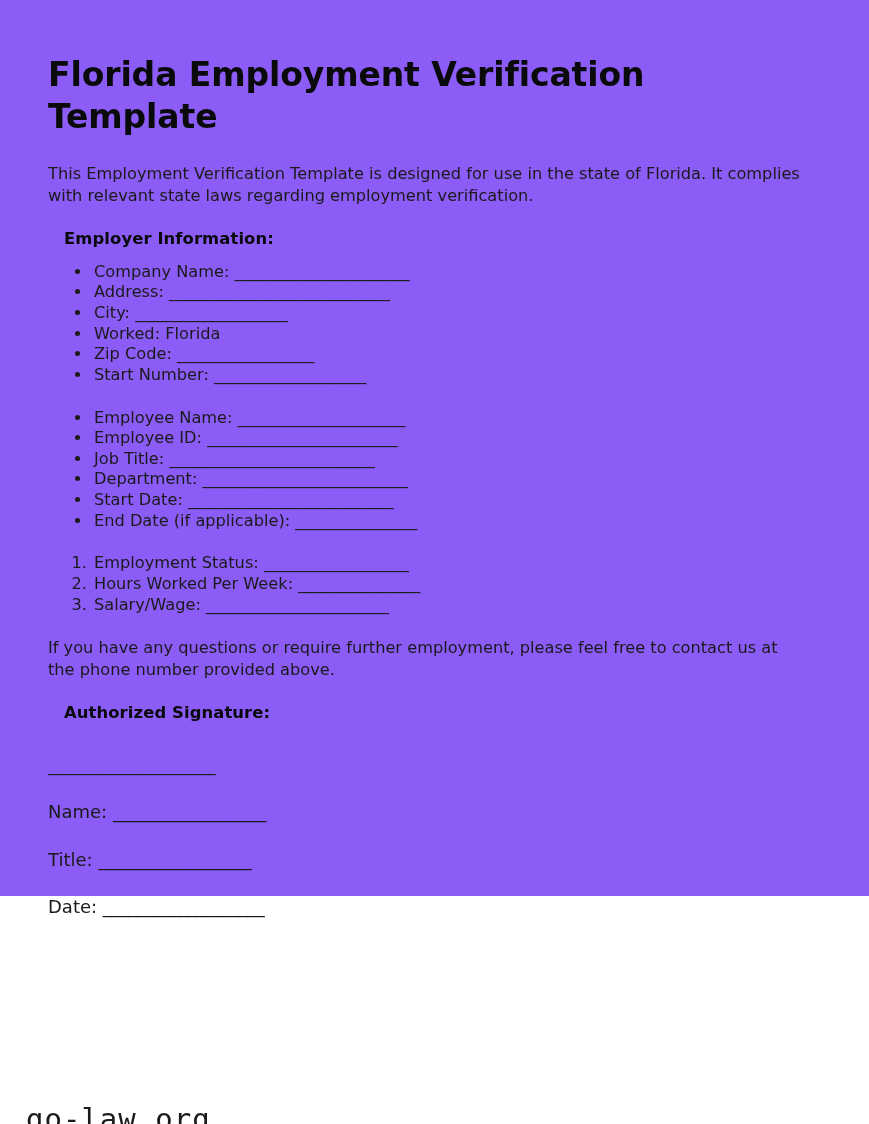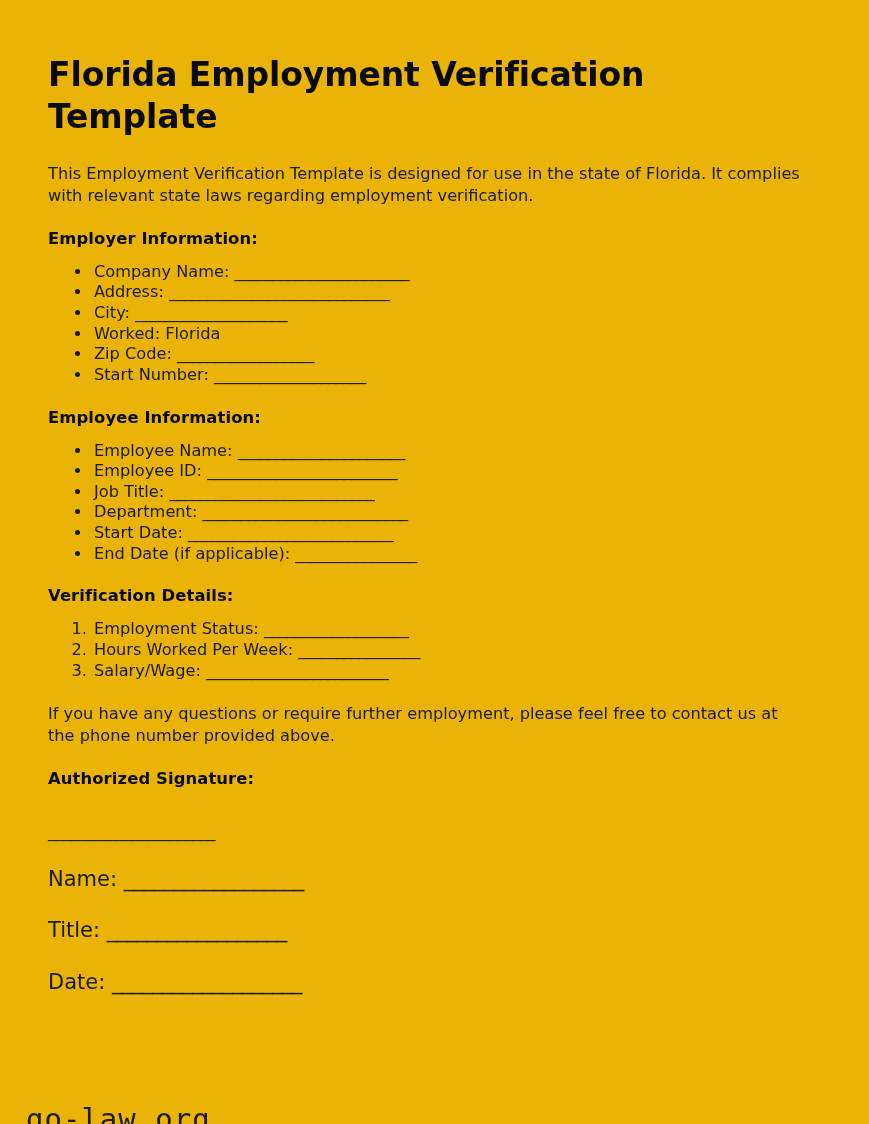--- a/index.html
+++ b/index.html
@@ -12,22 +12,22 @@
     height: 1124px;
     font-family: "DejaVu Sans", "Liberation Sans", sans-serif;
     color: #111111;
     position: relative;
     overflow: hidden;
   }
   .page {
     position: absolute;
     top: 0; left: 0;
     width: 869px;
-    height: 1124px;
-    background: #eab308;
+    height: 896px;
+    background: #8b5cf6;
   }
   .content {
     position: absolute;
     left: 48px;
     top: 54px;
     width: 762px;
   }
   h1.doc-title {
     font-size: 33px;
     font-weight: bold;
@@ -39,21 +39,21 @@
   }
   p.para {
     font-size: 16.2px;
     line-height: 1.34;
     margin: 0 2px 22px 0;
     color: #1a1a1a;
   }
   h2.section {
     font-size: 16.4px;
     font-weight: bold;
-    margin: 0 0 14px 0;
+    margin: 0 0 14px 16px;
     color: #0a0a0a;
     letter-spacing: 0.1px;
   }
   ul.bullets {
     list-style: disc;
     margin: 0 0 22px 0;
     padding-left: 44px;
   }
   ol.numbers {
     list-style: decimal;
@@ -76,21 +76,21 @@
   }
   .sig-line {
     font-size: 16.2px;
     line-height: 1.2;
     margin: 0 0 26px 0;
     color: #1a1a1a;
     letter-spacing: -0.5px;
     white-space: pre;
   }
   .sig-row {
-    font-size: 21px;
+    font-size: 18px;
     line-height: 1.2;
     margin: 0 0 26px 0;
     color: #1a1a1a;
   }
   .watermark {
     position: absolute;
     left: 26px;
     top: 1102px;
     font-family: "DejaVu Sans Mono", "Liberation Mono", monospace;
     font-size: 29px;
@@ -130,21 +130,20 @@
       <li>
         <span>Zip Code:</span>
         <span class="blank">__________________</span>
       </li>
       <li>
         <span>Start Number:</span>
         <span class="blank">____________________</span>
       </li>
     </ul>
 
-    <h2 class="section">Employee Information:</h2>
 
     <ul class="bullets">
       <li>
         <span>Employee Name:</span>
         <span class="blank">______________________</span>
       </li>
       <li>
         <span>Employee ID:</span>
         <span class="blank">_________________________</span>
       </li>
@@ -159,21 +158,20 @@
       <li>
         <span>Start Date:</span>
         <span class="blank">___________________________</span>
       </li>
       <li>
         <span>End Date (if applicable):</span>
         <span class="blank">________________</span>
       </li>
     </ul>
 
-    <h2 class="section">Verification Details:</h2>
 
 
     <ol class="numbers">
       <li>
         <span>Employment Status:</span>
         <span class="blank">___________________</span>
       </li>
       <li>
         <span>Hours Worked Per Week:</span>
         <span class="blank">________________</span>

